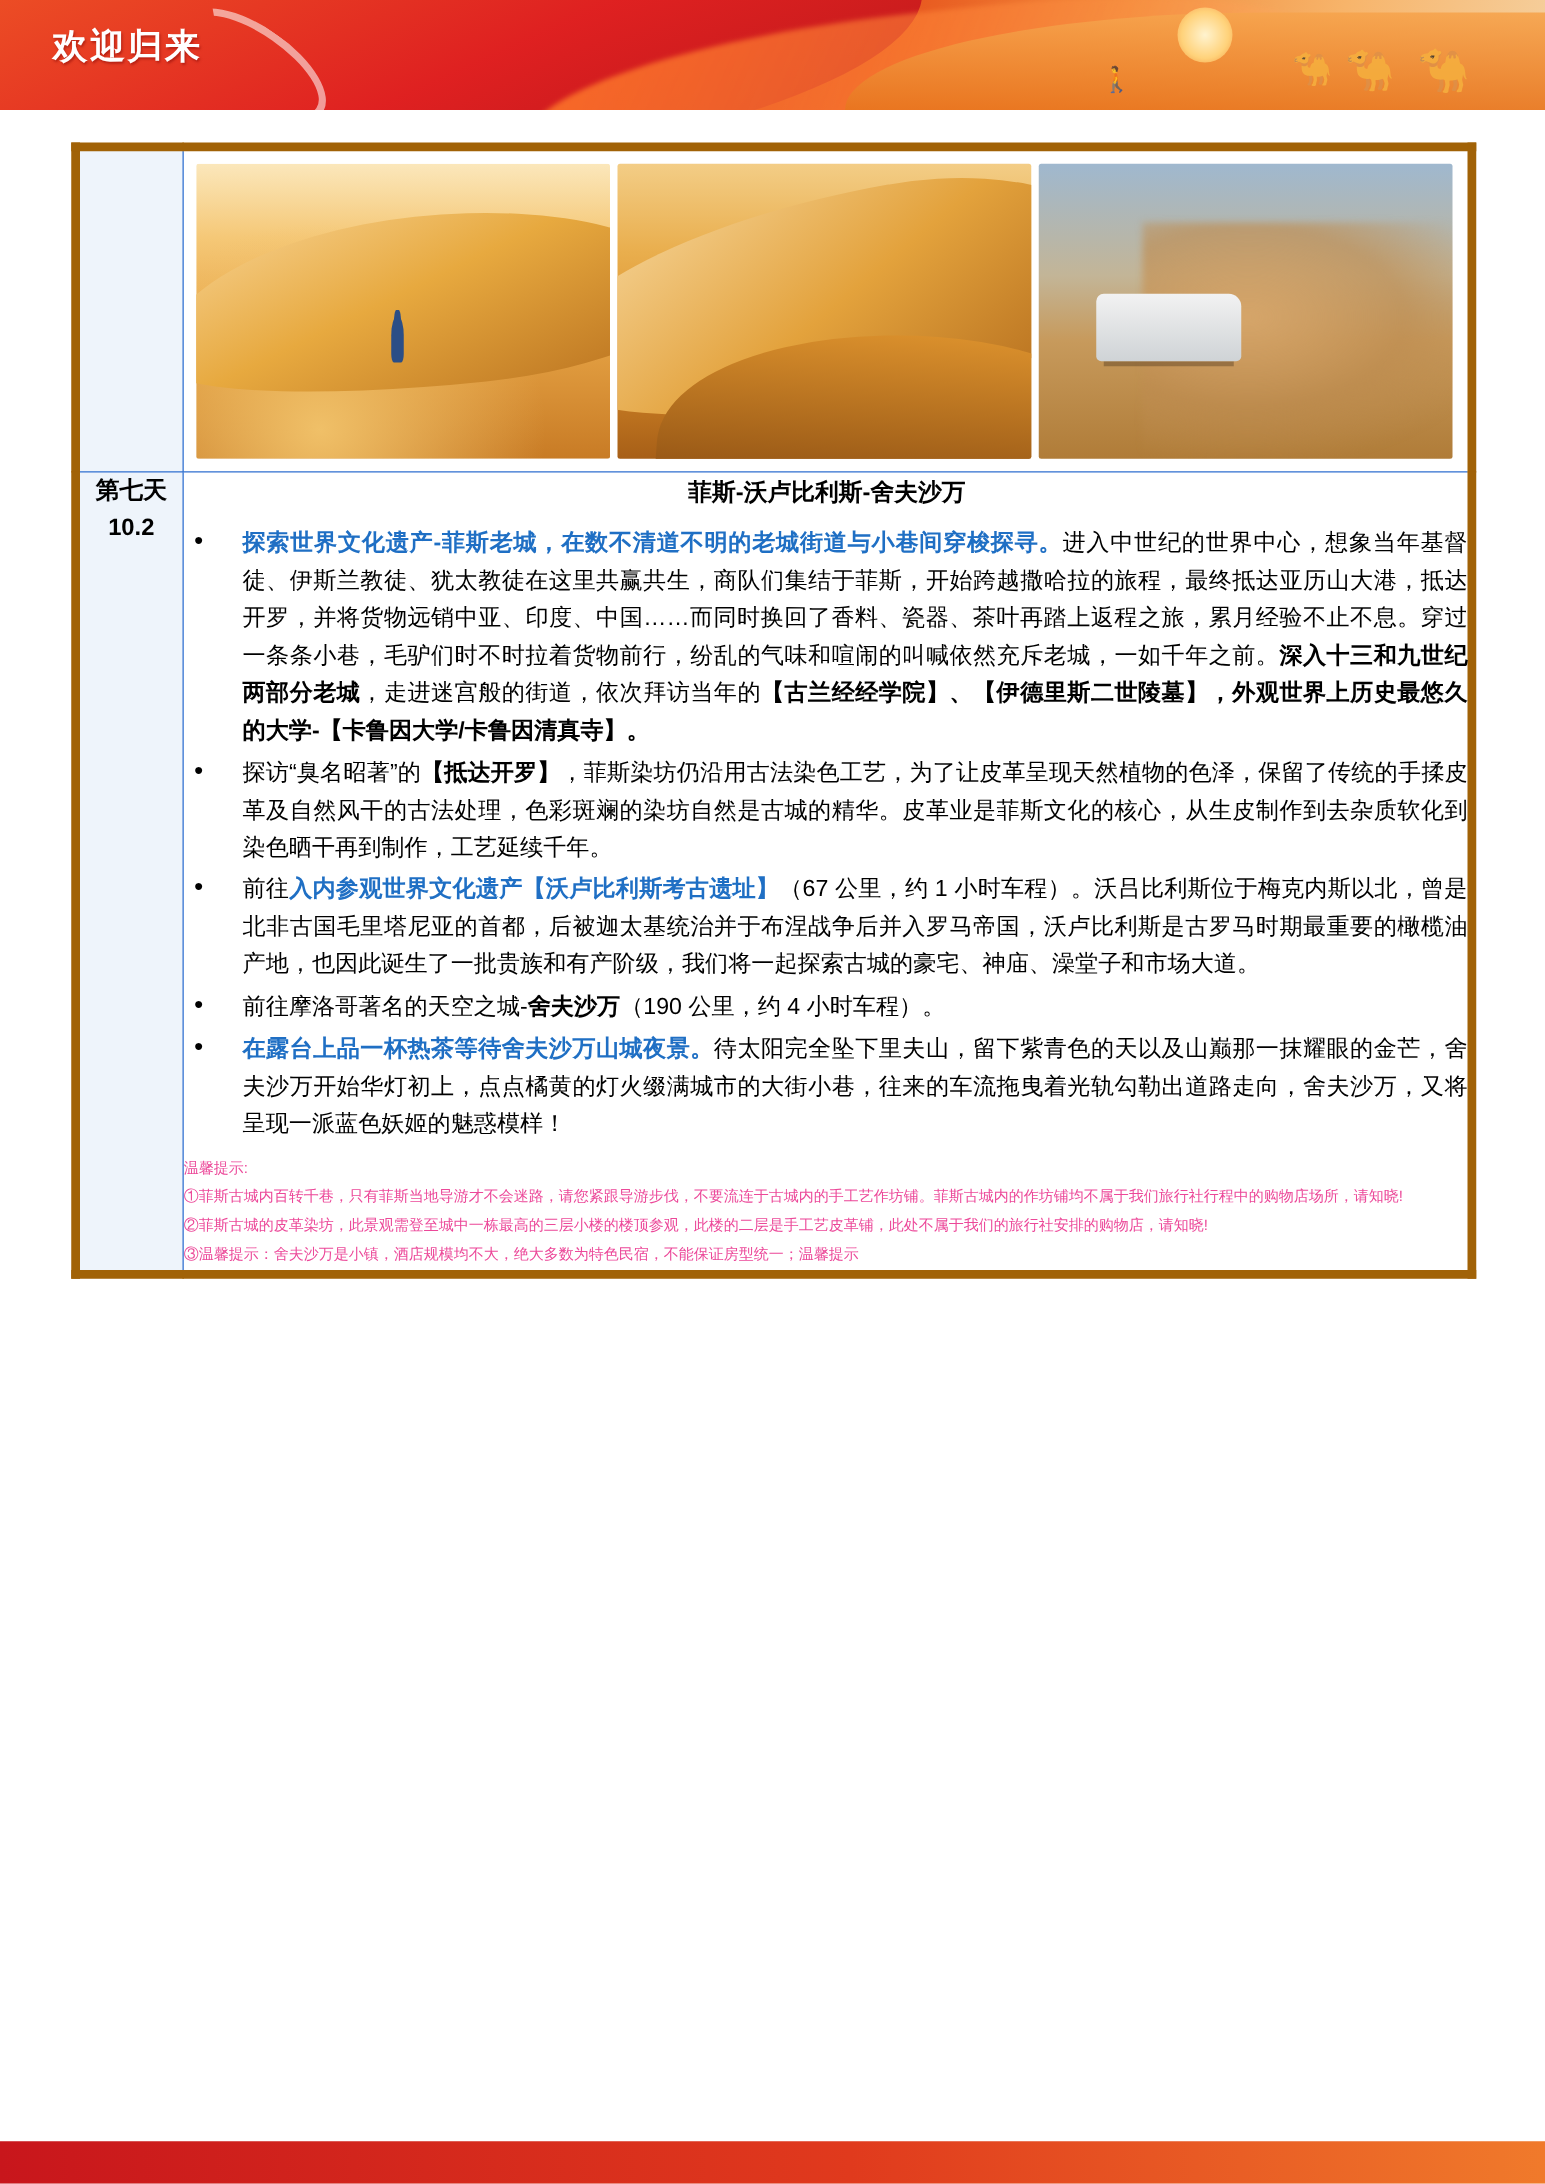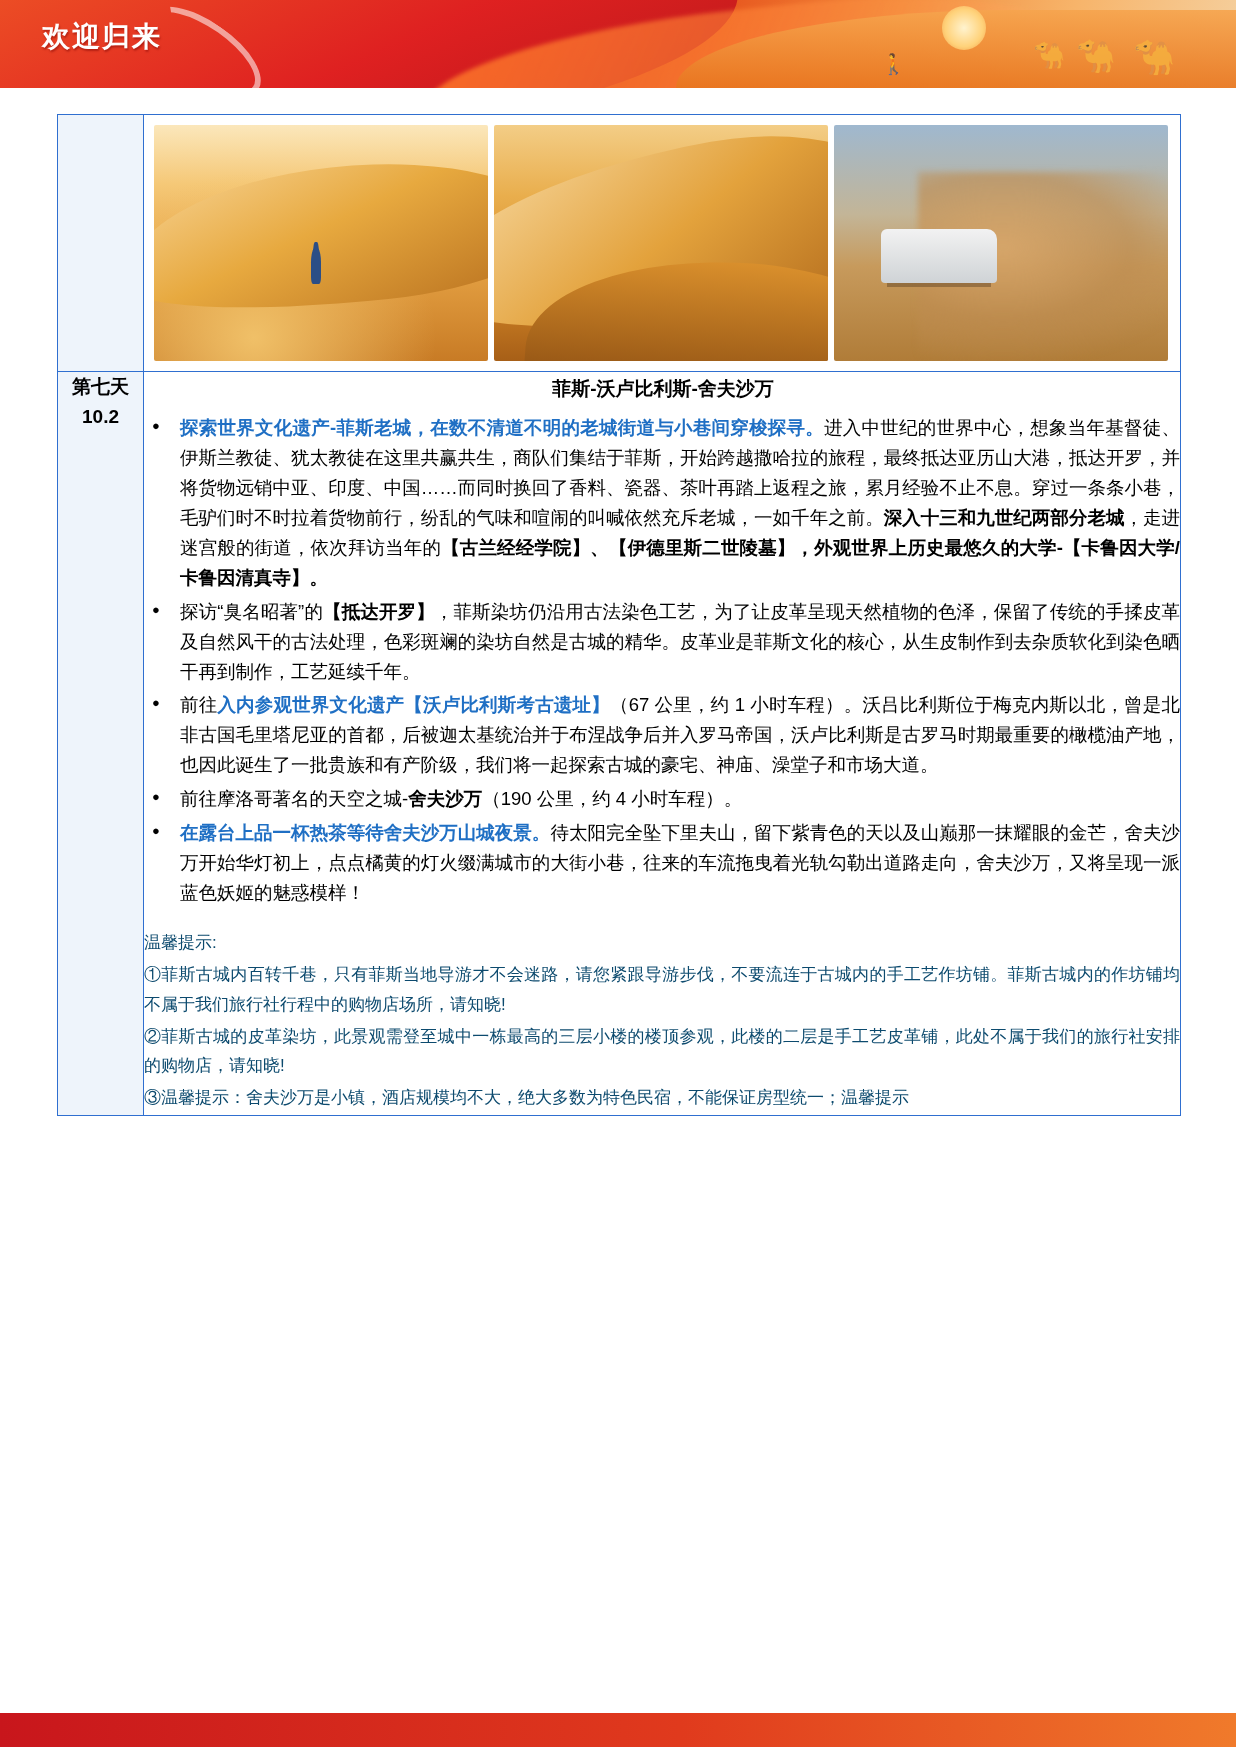--- a/index.html
+++ b/index.html
@@ -109,21 +109,21 @@
     width: 100%; height: 6px;
     background: #ffffff;
     opacity: .0;
   }
 
   
   .doc-table {
     position: absolute;
     left: 57px; top: 114px;
     width: 1124px;
-    border: 1px solid #a16207;
+    border: 7px solid #a16207;
     border-collapse: collapse;
     background: #fff;
     table-layout: fixed;
   }
   .doc-table td {
     border: 1px solid #2f6fd0;
     vertical-align: top;
     padding: 0;
   }
   .col-day { width: 86px; background: #eef4fb; }
@@ -223,39 +223,39 @@
     margin: 2px 0 8px 2px;
     text-align: center;
   }
   ul.bullets {
     list-style: none;
     margin: 0;
     padding: 0;
   }
   ul.bullets > li {
     position: relative;
-    padding-left: 36px;
+    padding-left: 47px;
     margin-bottom: 4px;
     text-align: justify;
   }
   ul.bullets > li:before {
     content: "●";
     position: absolute;
     left: 8px;
     top: 0;
     font-size: 13px;
     line-height: 1.95;
     color: #000;
   }
   .blue { color: #1f6fc4; font-weight: 700; }
   .b { font-weight: 700; }
   .tips {
-    margin-top: 20px;
-    color: #0c4a6e;
-    font-size: 17px;
+    margin-top: 10px;
+    color: #ec4899;
+    font-size: 12px;
     line-height: 1.75;
   }
   .tips p { margin: 0 0 2px 0; text-align: justify; }
 </style>
 </head>
 <body>
 
 <div class="banner">
   <div class="wave1"></div>
   <div class="wave2"></div>

